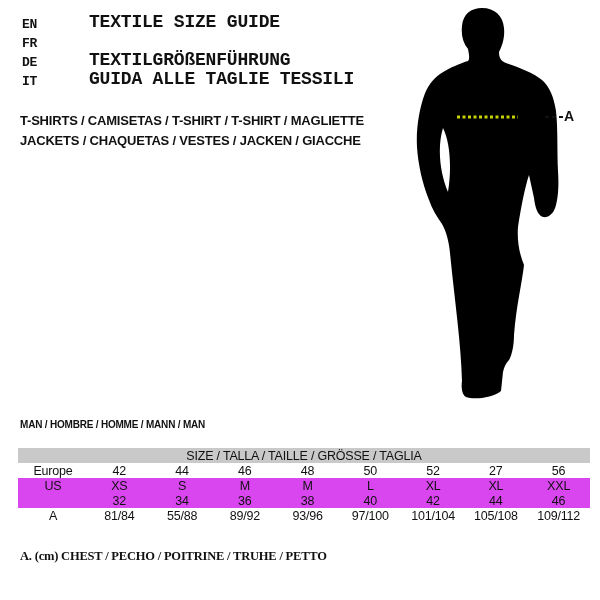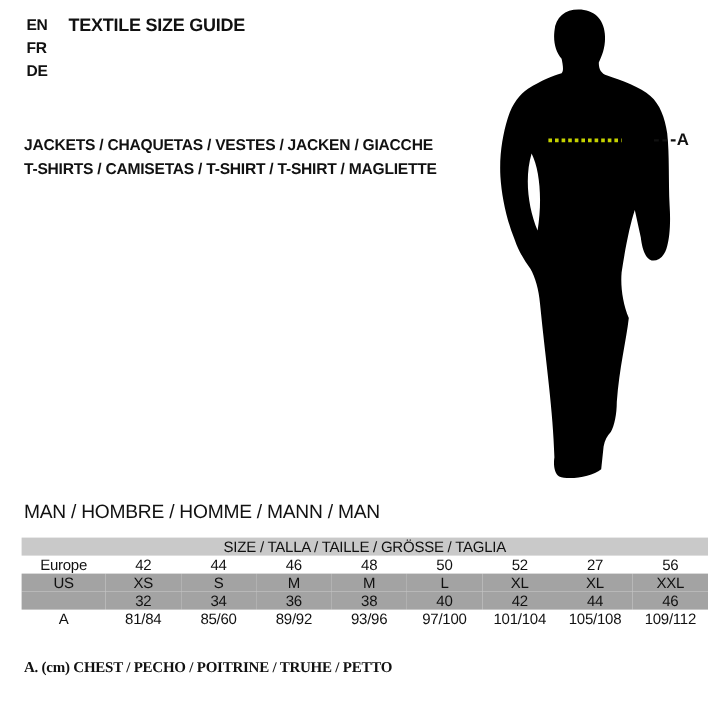--- a/index.html
+++ b/index.html
@@ -7,87 +7,92 @@
     width: 600px; height: 600px;
     background: #ffffff;
     font-family: "Liberation Sans", sans-serif;
     color: #111;
     position: relative;
     overflow: hidden;
   }
 
   
   .lang-block { position: absolute; top: 13px; left: 22px; }
-  .lang-row { display: flex; height: 19px; align-items: flex-start; }
+  .lang-row { display: flex; height: 19px; align-items: flex-end; font-family: Liberation Mono, monospace; }
   .lang-code {
     width: 35px; font-weight: bold; font-size: 13px; letter-spacing: -0.2px;
   }
   .lang-label {
-    font-weight: bold; font-size: 15px; letter-spacing: -0.2px; white-space: nowrap;
+    font-weight: bold; font-size: 18px; letter-spacing: -0.2px; white-space: nowrap; margin-left: 32px;
   }
 
   
   .categories { position: absolute; top: 111px; left: 20px; }
   .categories div {
     font-weight: bold; font-size: 13px; letter-spacing: -0.2px;
     line-height: 20px; white-space: nowrap;
   }
 
   
   .figure-wrap { position: absolute; left: 405px; top: 5px; width: 170px; height: 400px; }
   .measure-label {
     position: absolute; left: 564px; top: 108px;
     font-size: 14px; font-weight: 600; letter-spacing: -0.2px;
   }
 
   
   .section-title {
     position: absolute; left: 20px; top: 419px;
-    font-weight: normal; font-size: 16px; letter-spacing: -0.2px; white-space: nowrap;
+    font-weight: bold; font-size: 10px; letter-spacing: -0.2px; white-space: nowrap;
   }
 
   
   .size-table-wrap { position: absolute; left: 18px; top: 448px; width: 572px; }
   table.size-table {
     border-collapse: collapse; width: 572px; table-layout: fixed;
     font-size: 12.5px; letter-spacing: -0.2px;
   }
   table.size-table td { padding: 0; height: 15px; text-align: center; vertical-align: middle; }
   td.table-header {
     background: #c9c9c9; text-align: left; padding-left: 5px; height: 15px;
   }
   td.row-label { text-align: left; padding-left: 2px; }
   col.label-col { width: 70px; }
-  tr.shaded td { background: #a3a3a3; }
+  tr.shaded td { background: #d946ef; }
 
   
   .footnote {
     position: absolute; left: 20px; top: 549px;
     font-weight: bold; font-size: 12.5px; letter-spacing: -0.2px; white-space: nowrap; font-family: Liberation Serif, serif;
   }
 </style>
 </head>
 <body>
 
 <div class="lang-block">
   <div class="lang-row">
     <span class="lang-code">EN</span>
     <span class="lang-label">TEXTILE SIZE GUIDE</span>
   </div>
   <div class="lang-row">
     <span class="lang-code">FR</span>
   </div>
   <div class="lang-row">
     <span class="lang-code">DE</span>
+    <span class="lang-label">TEXTILGRÖßENFÜHRUNG</span>
+  </div>
+  <div class="lang-row">
+    <span class="lang-code">IT</span>
+    <span class="lang-label">GUIDA ALLE TAGLIE TESSILI</span>
   </div>
 </div>
 
 <div class="categories">
+  <div>T-SHIRTS / CAMISETAS / T-SHIRT / T-SHIRT / MAGLIETTE</div>
   <div>JACKETS / CHAQUETAS / VESTES / JACKEN / GIACCHE</div>
-  <div>T-SHIRTS / CAMISETAS / T-SHIRT / T-SHIRT / MAGLIETTE</div>
 </div>
 
 <div class="figure-wrap">
   <svg width="170" height="400" viewBox="0 0 170 400" xmlns="http://www.w3.org/2000/svg">
     <path fill="#000000" fill-rule="evenodd" d="
       M 77,3
       C 90,3 98,11 99,23
       C 100,33 97,41 94,47
       C 94,53 96,56 101,58
       C 113,62 129,68 137,75
@@ -174,21 +179,21 @@
         <td>36</td>
         <td>38</td>
         <td>40</td>
         <td>42</td>
         <td>44</td>
         <td>46</td>
       </tr>
       <tr>
         <td class="row-label">A</td>
         <td>81/84</td>
-        <td>85/60</td>
+        <td>55/88</td>
         <td>89/92</td>
         <td>93/96</td>
         <td>97/100</td>
         <td>101/104</td>
         <td>105/108</td>
         <td>109/112</td>
       </tr>
     </tbody>
   </table>
 </div>

